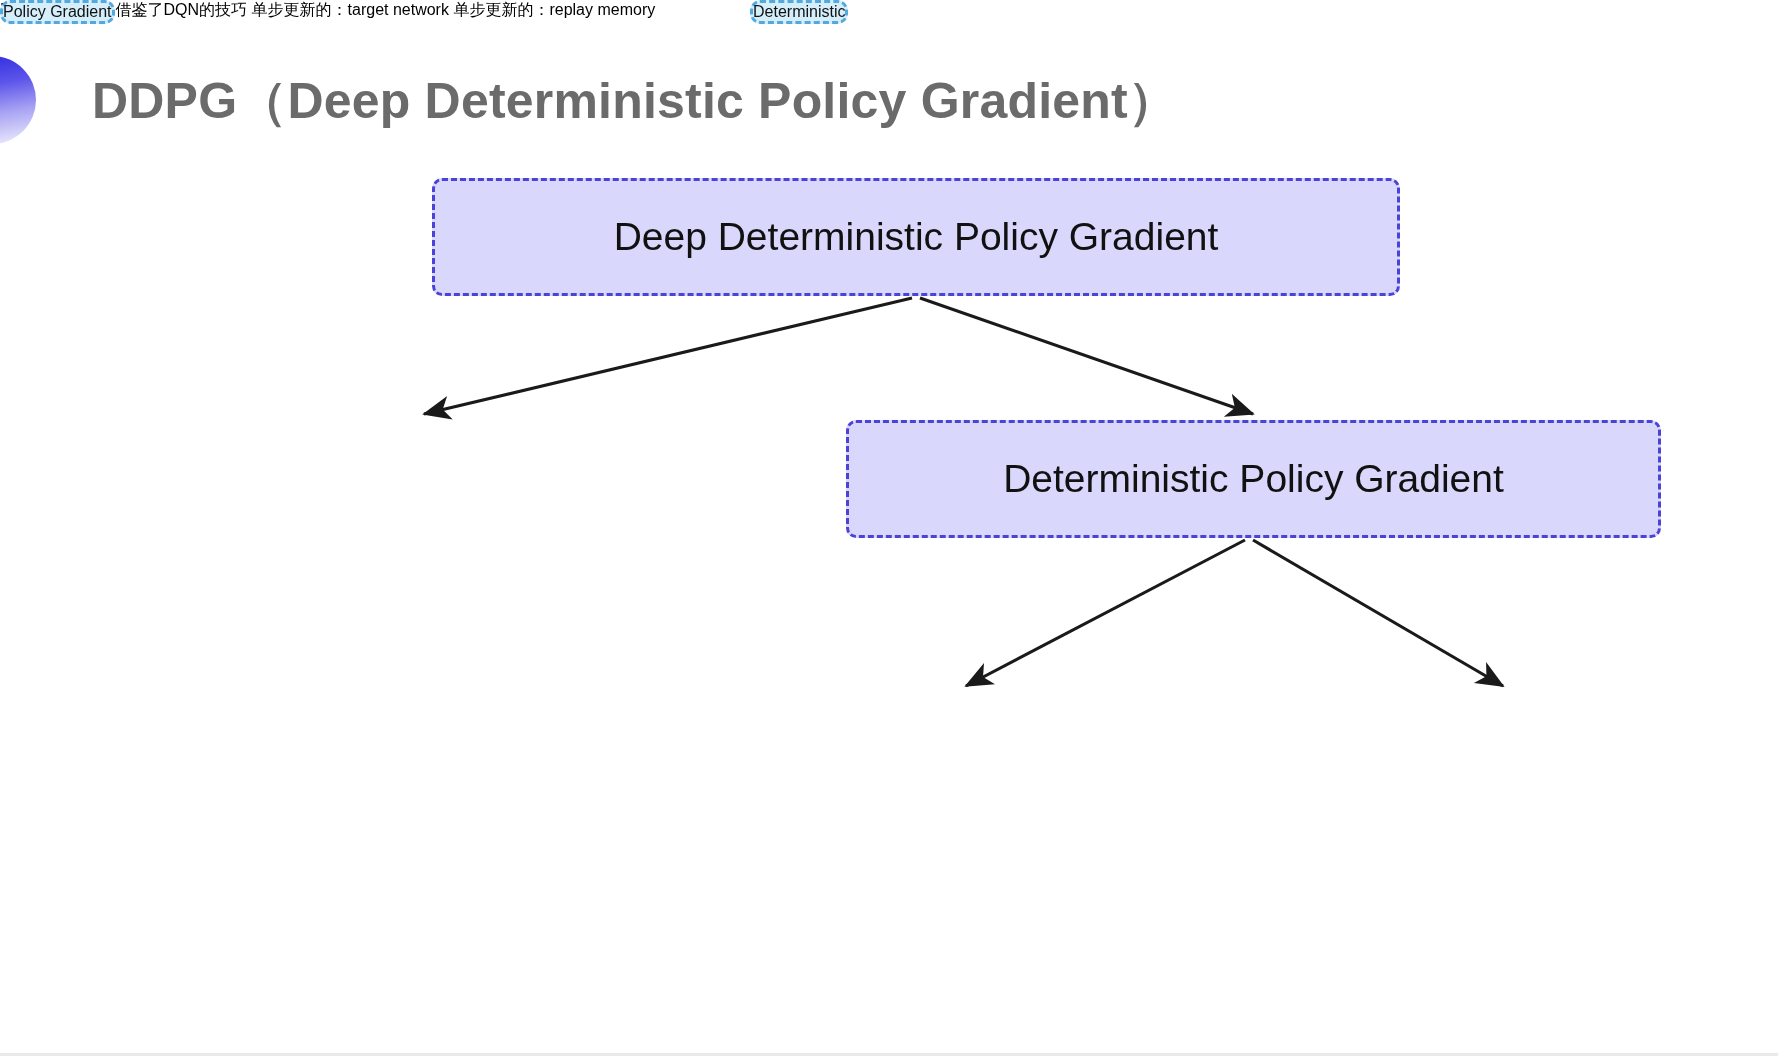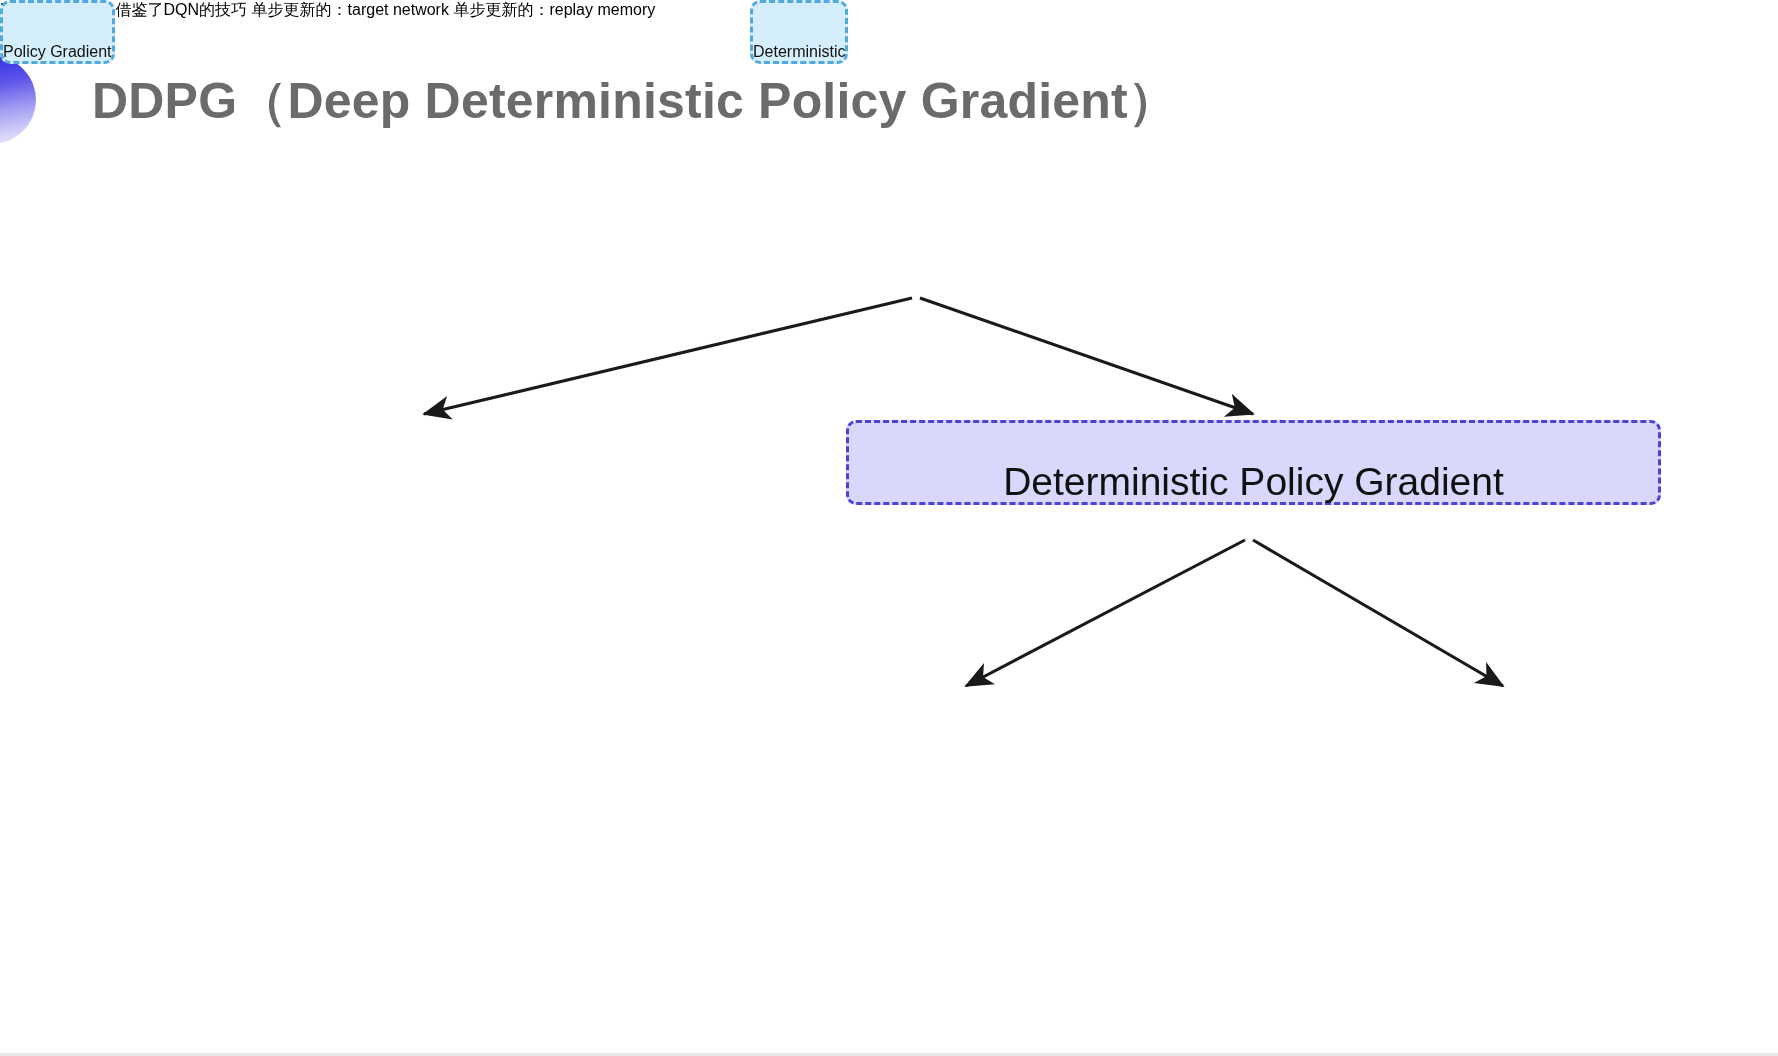--- a/index.html
+++ b/index.html
@@ -61,26 +61,26 @@
     line-height: 1.15;
   }
   .node.lavender {
     background: #d9d7fb;
     border: 3px dashed #4b42d6;
   }
   .node.cyan {
     background: #d5eefb;
     border: 3px dashed #53a8dd;
   }
-  .node-label { display: block; margin-top: 40px; }
+  .node-label { display: block; }
 
   
   #node-root      { left: 432px; top: 178px;  width: 968px; height: 118px; font-size: 39px; }
   #node-deep      { left: 173px; top: 420px;  width: 467px; height: 115px; font-size: 39px; }
-  #node-dpg       { left: 846px; top: 420px;  width: 815px; height: 85px; font-size: 39px; }
+  #node-dpg       { left: 846px; top: 420px;  width: 815px; height: 118px; font-size: 39px; }
   #node-det       { left: 750px; top": 0;     }
   #node-det       { left: 720px; top: 692px;  width: 480px; height: 112px; font-size: 39px; }
   #node-pg        { left: 1272px; top: 692px; width: 470px; height: 112px; font-size: 39px; }
 
   /* ---------- captions ---------- */
   .caption {
     position: absolute;
     color: #1a1a1a;
     font-size: 30px;
     line-height: 1.72;
@@ -123,20 +123,23 @@
 
     <path d="M 912,298 L 424,414" stroke="#1a1a1a" stroke-width="3.1" fill="none" marker-end="url(#ah)"></path>
 
     <path d="M 920,298 L 1253,414" stroke="#1a1a1a" stroke-width="3.1" fill="none" marker-end="url(#ah)"></path>
 
     <path d="M 1245,540 L 966,686" stroke="#1a1a1a" stroke-width="3.1" fill="none" marker-end="url(#ah)"></path>
 
     <path d="M 1253,540 L 1503,686" stroke="#1a1a1a" stroke-width="3.1" fill="none" marker-end="url(#ah)"></path>
   </svg>
 
+  <div id="node-root" class="node lavender">
+    <span class="node-label">Deep Deterministic Policy Gradient</span>
+  </div>
 
 
   <div id="node-dpg" class="node lavender">
     <span class="node-label">Deterministic Policy Gradient</span>
   </div>
 
   <div id="node-det" class="node cyan">
     <span class="node-label">Deterministic</span>
   </div>
 

